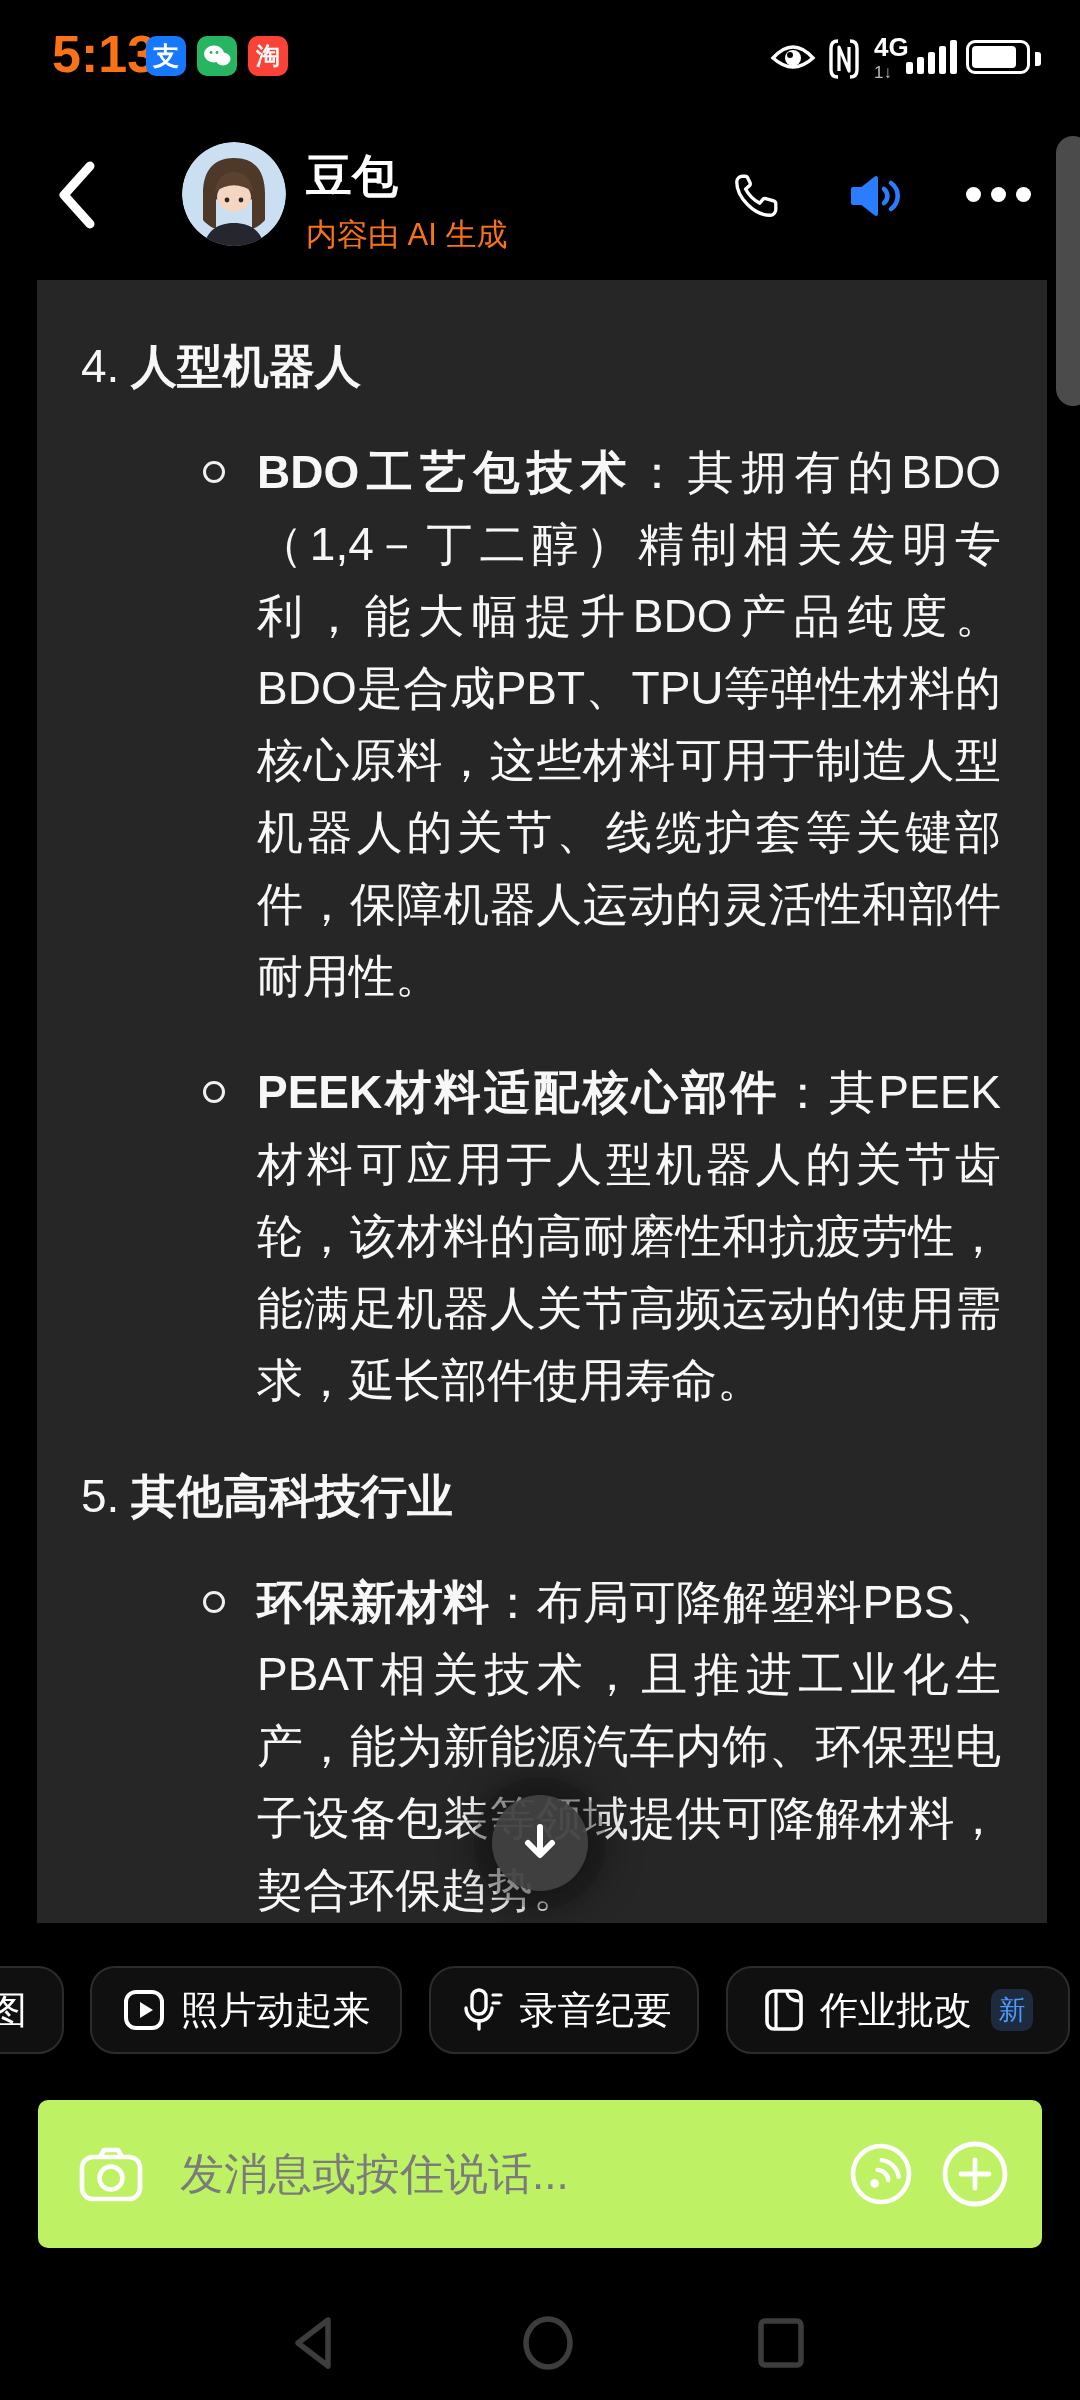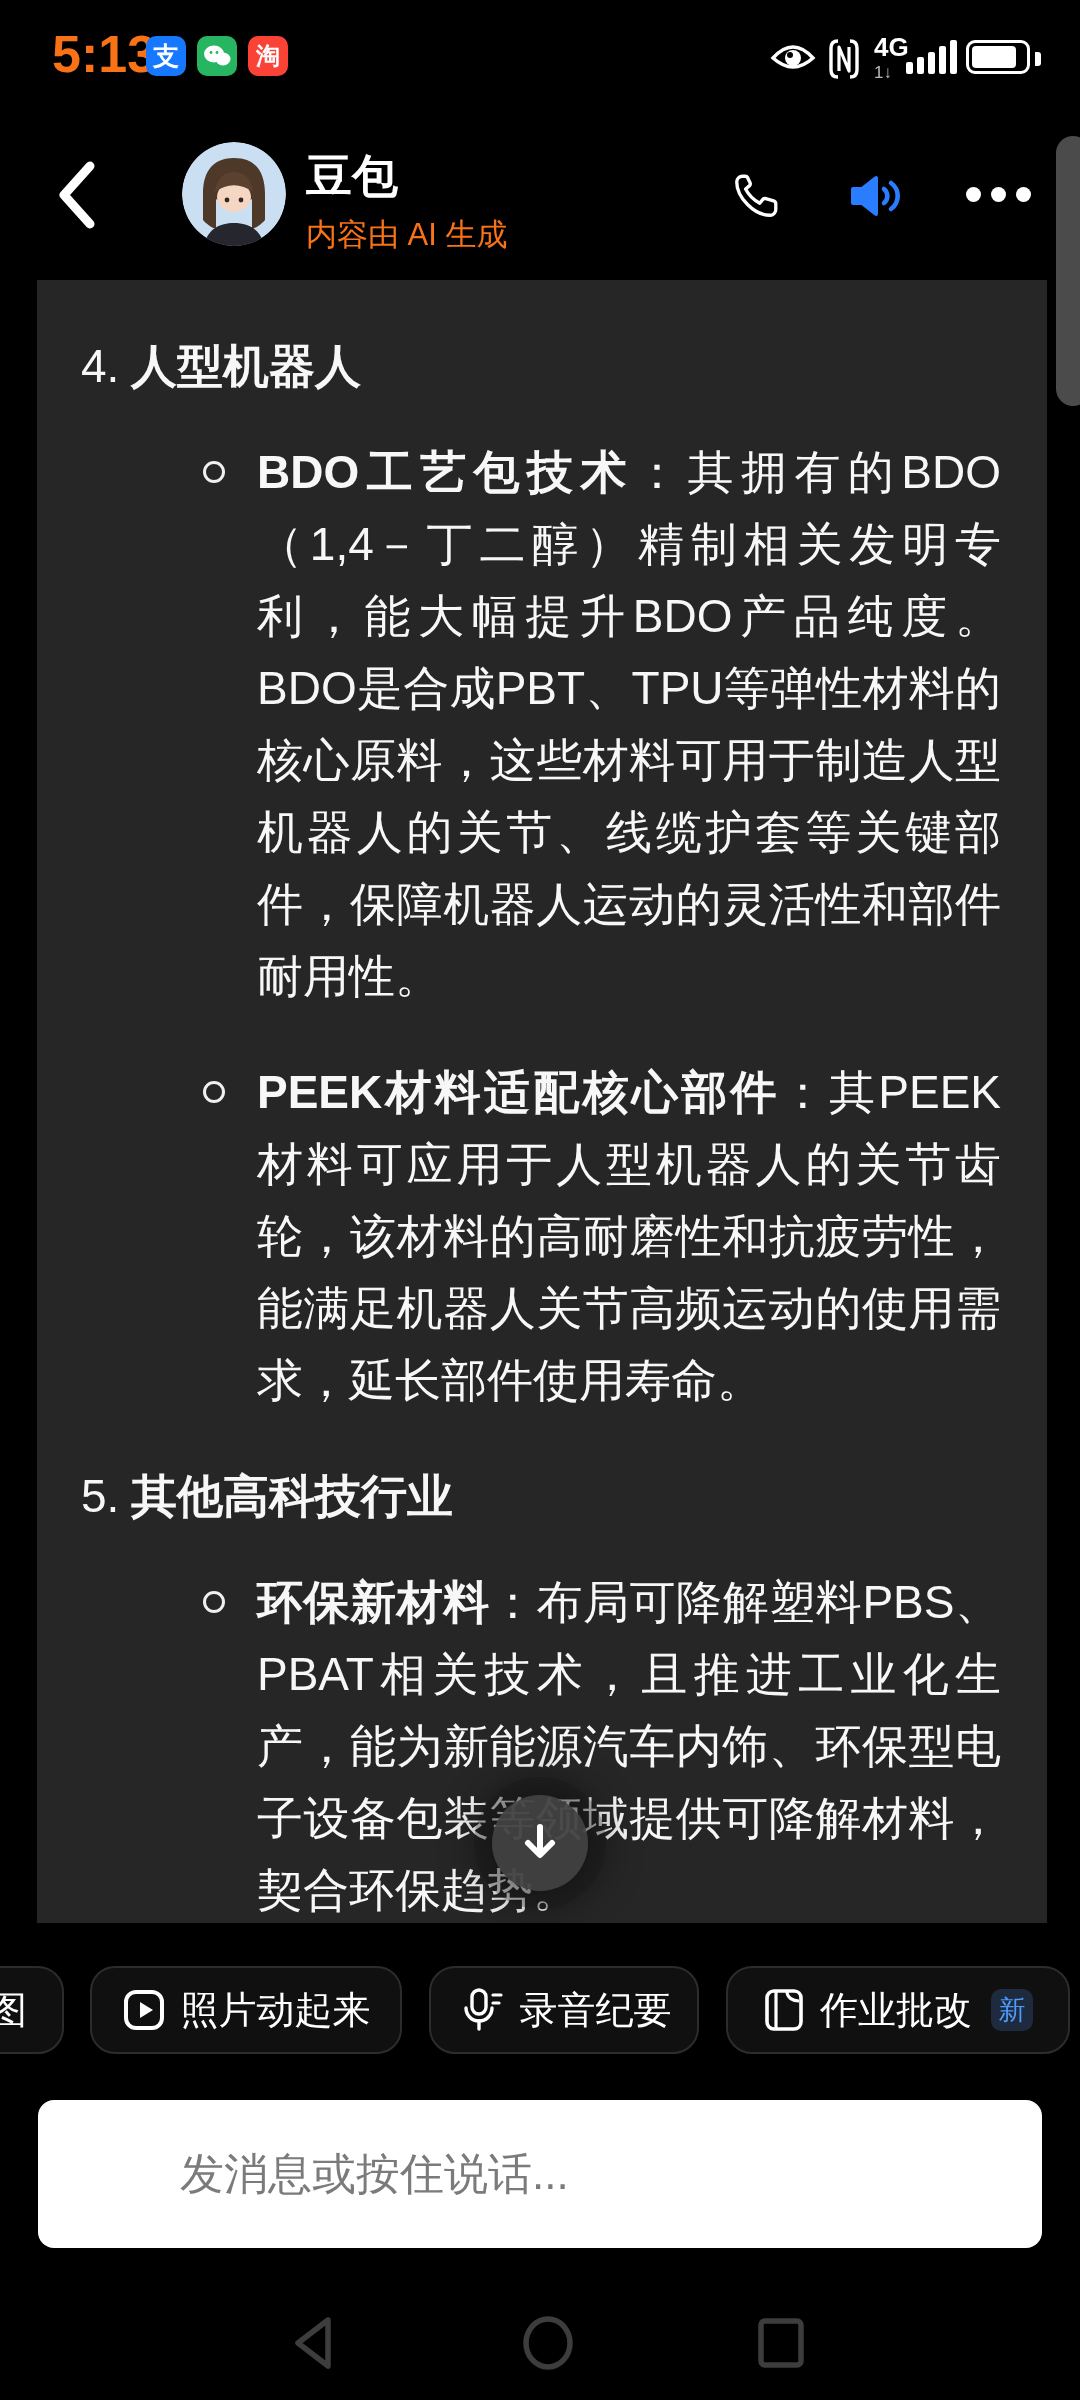--- a/index.html
+++ b/index.html
@@ -62,21 +62,21 @@
     position:absolute;top:0;height:88px;background:#101010;border:2px solid #2c2c2c;border-radius:26px;
     display:flex;align-items:center;justify-content:center;gap:15px;color:#fff;font-size:38px;
     box-sizing:border-box;cursor:pointer;white-space:nowrap;
   }
   #sc0{left:-48px;width:112px;}
   #sc1{left:90px;width:312px;border-radius:25px;}
   #sc2{left:429px;width:270px;}
   #sc3{left:726px;width:344px;}
   .newbadge{width:42px;height:42px;border-radius:10px;background:#1e2a3d;color:#4e9bff;font-size:27px;display:flex;align-items:center;justify-content:center;margin-left:4px;}
   
-  .composer{position:absolute;left:38px;top:2100px;width:1004px;height:148px;border-radius:16px;background:#ffffff;display:flex;align-items:center;}
+  .composer{position:absolute;left:38px;top:2100px;width:1004px;height:148px;border-radius:10px;background:#bef264;display:flex;align-items:center;}
   .cam{margin-left:40px;flex:0 0 auto;display:flex;cursor:pointer;}
   .placeholder{margin-left:36px;flex:1;font-size:44px;color:#7b7b7b;}
   .cbtn{flex:0 0 auto;display:flex;cursor:pointer;}
   .voice{margin-right:26px;}
   .plus{margin-right:32px;}
   
   .nav{position:absolute;left:0;top:2290px;width:1080px;height:110px;}
   .nav .nbtn{position:absolute;display:flex;cursor:pointer;}
   #nav-back{left:290px;top:24px;}
   #nav-home{left:520px;top:24px;}

